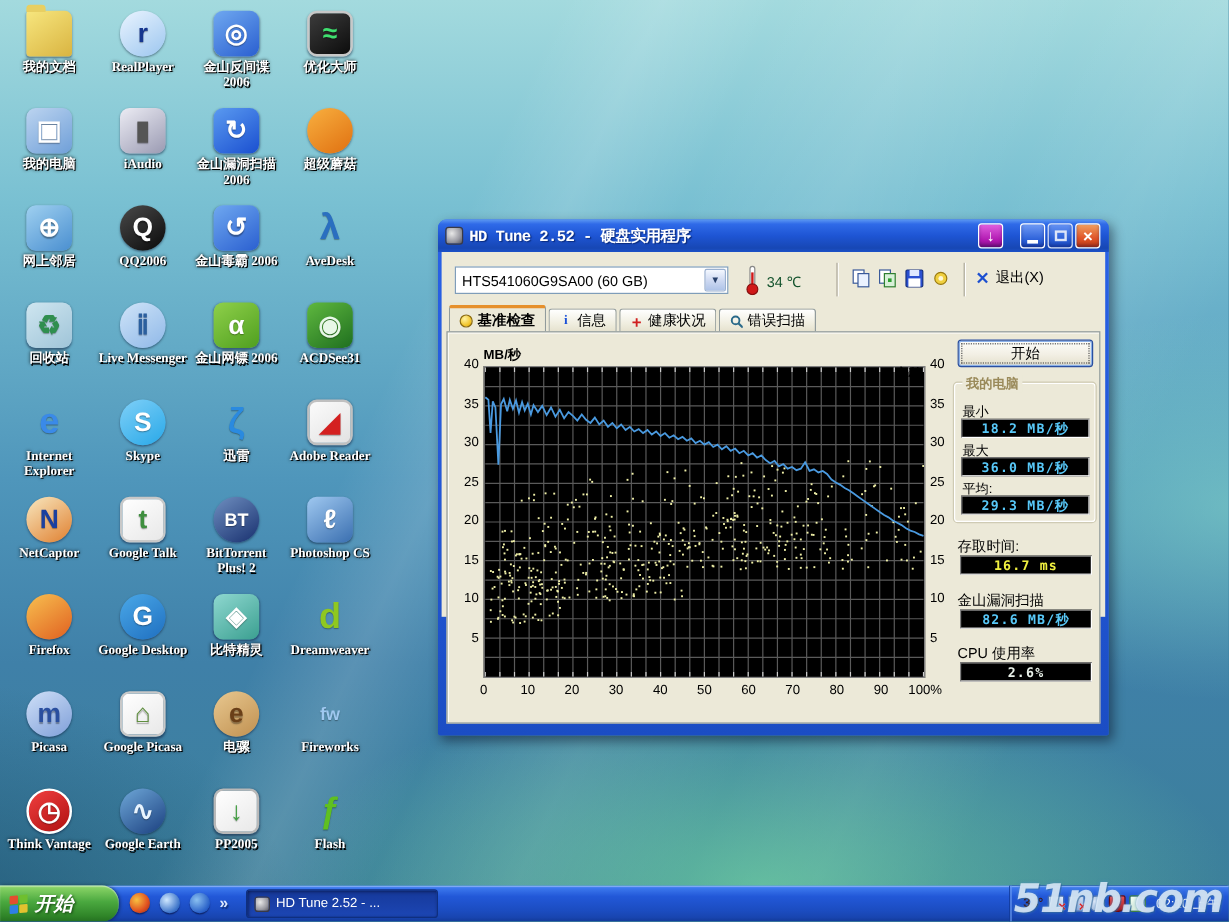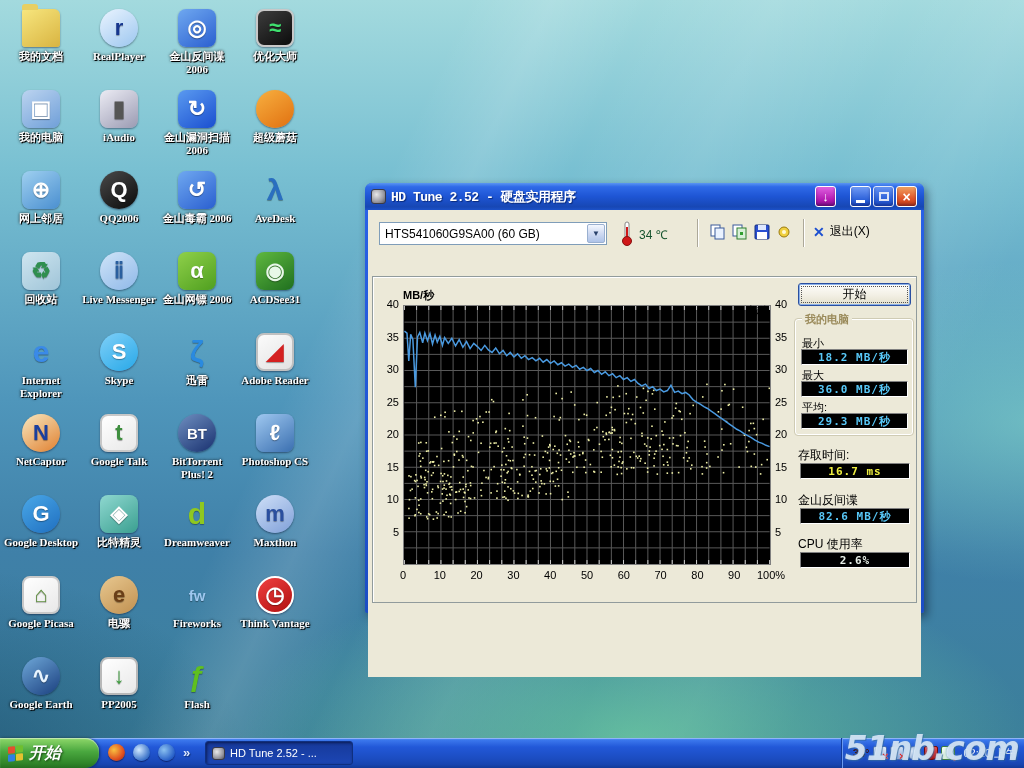--- a/index.html
+++ b/index.html
@@ -42,21 +42,21 @@
   .tb-btns{position:absolute;right:7px;top:3px;display:flex;gap:2px;align-items:center}
   .tbb{width:21px;height:21px;border-radius:3px;border:1px solid #fff;display:flex;align-items:center;justify-content:center;
     color:#fff;font-weight:bold;font-size:13px;line-height:1;box-shadow:inset 0 -2px 3px rgba(0,0,60,.35)}
   .tbb-skin{background:linear-gradient(180deg,#e060e0,#b018b0 70%,#8a108a);margin-right:12px}
   .tbb-min,.tbb-max{background:linear-gradient(180deg,#6f9af5,#2a5fd8 70%,#1e4cc0)}
   .tbb-max{opacity:.85}
   .tbb-close{background:linear-gradient(180deg,#f0a060,#e0552a 60%,#c43a12);font-size:14px}
   .minbar{display:block;width:9px;height:3px;background:#fff;margin-top:10px}
   .maxbox{display:block;width:10px;height:9px;border:2px solid #fff}
 
-  .win-body{position:relative;width:553px;height:467px;background:#ece9d8}
+  .win-body{position:relative;width:553px;height:304px;background:#ece9d8}
 
   
   .drive-combo{position:absolute;left:11px;top:12px;width:228px;height:23px;background:#fff;
     border:1px solid #7f9db9;display:flex;align-items:center;font-size:12px;color:#000;padding-left:5px}
   .combo-btn{position:absolute;right:1px;top:1px;bottom:1px;width:18px;
     background:linear-gradient(180deg,#f4f8ff,#cfdaf2 50%,#aec3e8);border:1px solid #9ab0d0;border-radius:2px;
     display:flex;align-items:center;justify-content:center;font-size:8px;color:#28406a}
   .thermo{position:absolute;left:253px;top:10px}
   .temp-label{position:absolute;left:271px;top:16px;font-size:12px;color:#14532d}
   .vsep{position:absolute;top:9px;width:2px;height:28px;border-left:1px solid #aca899;border-right:1px solid #fff}
@@ -98,21 +98,21 @@
     box-shadow:inset 0 1px 0 rgba(255,255,255,.35)}
   .startbtn{position:absolute;left:0;top:0;height:30px;width:99px;border-radius:0 14px 14px 0;
     background:linear-gradient(180deg,#8fd86a 0%,#4aa83f 45%,#2f8428 85%,#257020 100%);
     box-shadow:1px 0 3px rgba(0,0,0,.45), inset 0 1px 1px rgba(255,255,255,.5);
     display:flex;align-items:center;gap:6px;padding-left:8px;color:#fff;font-weight:bold;font-style:italic;font-size:16px;text-shadow:1px 1px 2px #1a4a14}
   .winflag{display:grid;grid-template-columns:7px 7px;grid-template-rows:7px 7px;gap:1px;transform:skewY(-6deg)}
   .winflag span{border-radius:1px}
   .quick{position:absolute;left:108px;top:6px;display:flex;gap:8px;align-items:center}
   .ql{width:17px;height:17px;border-radius:50%;box-shadow:0 1px 1px rgba(0,0,30,.5)}
   .chev{color:#dce8ff;font-size:13px;font-weight:bold;text-shadow:1px 1px 1px #10307a}
-  .taskbtn{position:absolute;left:205px;top:3px;width:148px;height:24px;border-radius:3px;
+  .taskbtn{position:absolute;left:205px;top:3px;width:160px;height:24px;border-radius:3px;
     background:linear-gradient(180deg,#16399a,#1c46b4);border:1px solid #0f2f7f;box-shadow:inset 1px 1px 3px rgba(0,0,20,.55);
     display:flex;align-items:center;gap:5px;padding:0 6px;color:#fff;font-size:11px;white-space:nowrap;overflow:hidden}
   .task-ico{width:13px;height:13px;border-radius:3px;flex:0 0 auto;
     background:radial-gradient(circle at 35% 35%,#e8e8e8,#9a9aa2 60%,#55555f);border:1px solid #3a3a46}
   .tray{position:absolute;right:0;top:0;height:30px;display:flex;align-items:center;gap:4px;padding:0 8px 0 10px;
     border-left:1px solid #6a9af0;box-shadow:-1px 0 0 #123a98}
   .tray-temp{font-size:11px;font-weight:bold;color:#3a1410}
   .tray-ico{width:14px;height:14px;position:relative;display:flex;align-items:center;justify-content:center;font-size:9px}
   .tray-x{position:absolute;right:-2px;bottom:-3px;color:#e01818;font-weight:bold;font-size:11px;text-shadow:0 0 1px #fff}
   .tray-time{font-size:11px;color:#fff;margin-left:4px;white-space:nowrap}
@@ -216,34 +216,38 @@
       </div>
       <div class="dicon">
         <div class="dicon-img shape-circle" style="background: linear-gradient(145deg, rgb(111, 143, 192), rgb(24, 48, 111)); color: rgb(255, 255, 255); font-size: 15px;">BT</div>
         <div class="dicon-label">BitTorrent Plus! 2</div>
       </div>
       <div class="dicon">
         <div class="dicon-img shape-rounded" style="background: linear-gradient(145deg, rgb(159, 200, 240), rgb(58, 111, 176)); color: rgb(255, 255, 255);">ℓ</div>
         <div class="dicon-label">Photoshop CS</div>
       </div>
       <div class="dicon">
+        <div class="dicon-img shape-circle" style="background: linear-gradient(145deg, rgb(248, 192, 80), rgb(224, 96, 32));"></div>
+        <div class="dicon-label">Firefox</div>
+      </div>
+      <div class="dicon">
         <div class="dicon-img shape-circle" style="background: linear-gradient(145deg, rgb(74, 168, 232), rgb(31, 111, 192)); color: rgb(255, 255, 255);">G</div>
         <div class="dicon-label">Google Desktop</div>
       </div>
       <div class="dicon">
         <div class="dicon-img shape-rounded" style="background: linear-gradient(145deg, rgb(143, 216, 208), rgb(58, 159, 144)); color: rgb(255, 255, 255);">◈</div>
         <div class="dicon-label">比特精灵</div>
       </div>
       <div class="dicon">
         <div class="dicon-img shape-plain" style="color: rgb(143, 200, 32); font-size: 30px;">d</div>
         <div class="dicon-label">Dreamweaver</div>
       </div>
       <div class="dicon">
         <div class="dicon-img shape-circle" style="background: linear-gradient(145deg, rgb(207, 224, 248), rgb(127, 159, 216)); color: rgb(42, 79, 159);">m</div>
-        <div class="dicon-label">Maxthon</div>
+        <div class="dicon-label">Picasa</div>
       </div>
       <div class="dicon">
         <div class="dicon-img shape-rounded" style="background: linear-gradient(145deg, rgb(255, 255, 255), rgb(232, 232, 232)); border: 2px solid rgb(200, 200, 200); color: rgb(95, 143, 63);">⌂</div>
         <div class="dicon-label">Google Picasa</div>
       </div>
       <div class="dicon">
         <div class="dicon-img shape-circle" style="background: linear-gradient(145deg, rgb(232, 200, 144), rgb(192, 144, 80)); color: rgb(106, 63, 24);">e</div>
         <div class="dicon-label">电骡</div>
       </div>
       <div class="dicon">
@@ -322,20 +326,43 @@
             <circle cx="8" cy="8" r="5" fill="#f0d040" stroke="#9a7a10"></circle>
             <circle cx="8" cy="8" r="2" fill="#fff8d8"></circle>
           </svg>
       </span>
       <span class="vsep" style="left:435px"></span>
       <span class="exit-btn">
         <span class="exit-x">✕</span>
         <span>退出(X)</span>
       </span>
 
+      <div class="tabs">
+          <div class="tab active">
+            <span class="ticon" style="background: radial-gradient(circle at 35% 30%, rgb(255, 242, 160), rgb(240, 192, 32) 70%, rgb(200, 144, 16)); border: 1px solid rgb(138, 106, 16); border-radius: 50%;"></span>
+            <span>基准检查</span>
+          </div>
+          <div class="tab">
+            <span class="ticon" style="color: rgb(26, 80, 216); font-weight: bold; font-family: &quot;Liberation Serif&quot;, serif;">i</span>
+            <span>信息</span>
+          </div>
+          <div class="tab">
+            <span class="ticon" style="color: rgb(208, 32, 32); font-weight: bold; font-size: 14px;">+</span>
+            <span>健康状况</span>
+          </div>
+          <div class="tab">
+            <span class="ticon">
+              <svg width="12" height="12">
+                <circle cx="5" cy="5" r="3.2" fill="none" stroke="#2a6a8a" stroke-width="1.6"></circle>
+                <line x1="7.5" y1="7.5" x2="11" y2="11" stroke="#2a6a8a" stroke-width="1.8"></line>
+              </svg>
+            </span>
+            <span>错误扫描</span>
+          </div>
+        </div>
       <div class="tabpage"></div>
 
       <svg class="plot" width="368" height="260" viewBox="0 0 368 260">
           <line x1="12.266666666666667" y1="0" x2="12.266666666666667" y2="260" stroke="#5a5a5a" stroke-width="1"></line>
           <line x1="24.533333333333335" y1="0" x2="24.533333333333335" y2="260" stroke="#5a5a5a" stroke-width="1"></line>
           <line x1="36.8" y1="0" x2="36.8" y2="260" stroke="#5a5a5a" stroke-width="1"></line>
           <line x1="49.06666666666667" y1="0" x2="49.06666666666667" y2="260" stroke="#5a5a5a" stroke-width="1"></line>
           <line x1="61.333333333333336" y1="0" x2="61.333333333333336" y2="260" stroke="#5a5a5a" stroke-width="1"></line>
           <line x1="73.6" y1="0" x2="73.6" y2="260" stroke="#5a5a5a" stroke-width="1"></line>
           <line x1="85.86666666666666" y1="0" x2="85.86666666666666" y2="260" stroke="#5a5a5a" stroke-width="1"></line>
@@ -976,21 +1003,21 @@
         <span class="group-title">我的电脑</span>
         <span class="stat-label" style="left:7px;top:17px">最小</span>
         <span class="lcd lcd-cyan" style="left:6px;top:30px;width:107px">18.2 MB/秒</span>
         <span class="stat-label" style="left:7px;top:49px">最大</span>
         <span class="lcd lcd-cyan" style="left:6px;top:62px;width:107px">36.0 MB/秒</span>
         <span class="stat-label" style="left:7px;top:81px">平均:</span>
         <span class="lcd lcd-cyan" style="left:6px;top:94px;width:107px">29.3 MB/秒</span>
       </div>
       <span class="stat-label" style="left:430px;top:237px;font-size:12px">存取时间:</span>
       <span class="lcd lcd-yellow" style="left:432px;top:253px;width:110px">16.7 ms</span>
-      <span class="stat-label" style="left:430px;top:282px;font-size:12px">金山反间谍</span>
+      <span class="stat-label" style="left:430px;top:282px;font-size:12px">金山漏洞扫描</span>
       <span class="lcd lcd-cyan" style="left:432px;top:298px;width:110px">82.6 MB/秒</span>
       <span class="stat-label" style="left:430px;top:326px;font-size:12px">CPU 使用率</span>
       <span class="lcd lcd-white" style="left:432px;top:342px;width:110px">2.6%</span>
     </div>
   </div>
 
   <div class="watermark">51nb.com</div>
 
   <div class="taskbar">
     <div class="startbtn">

